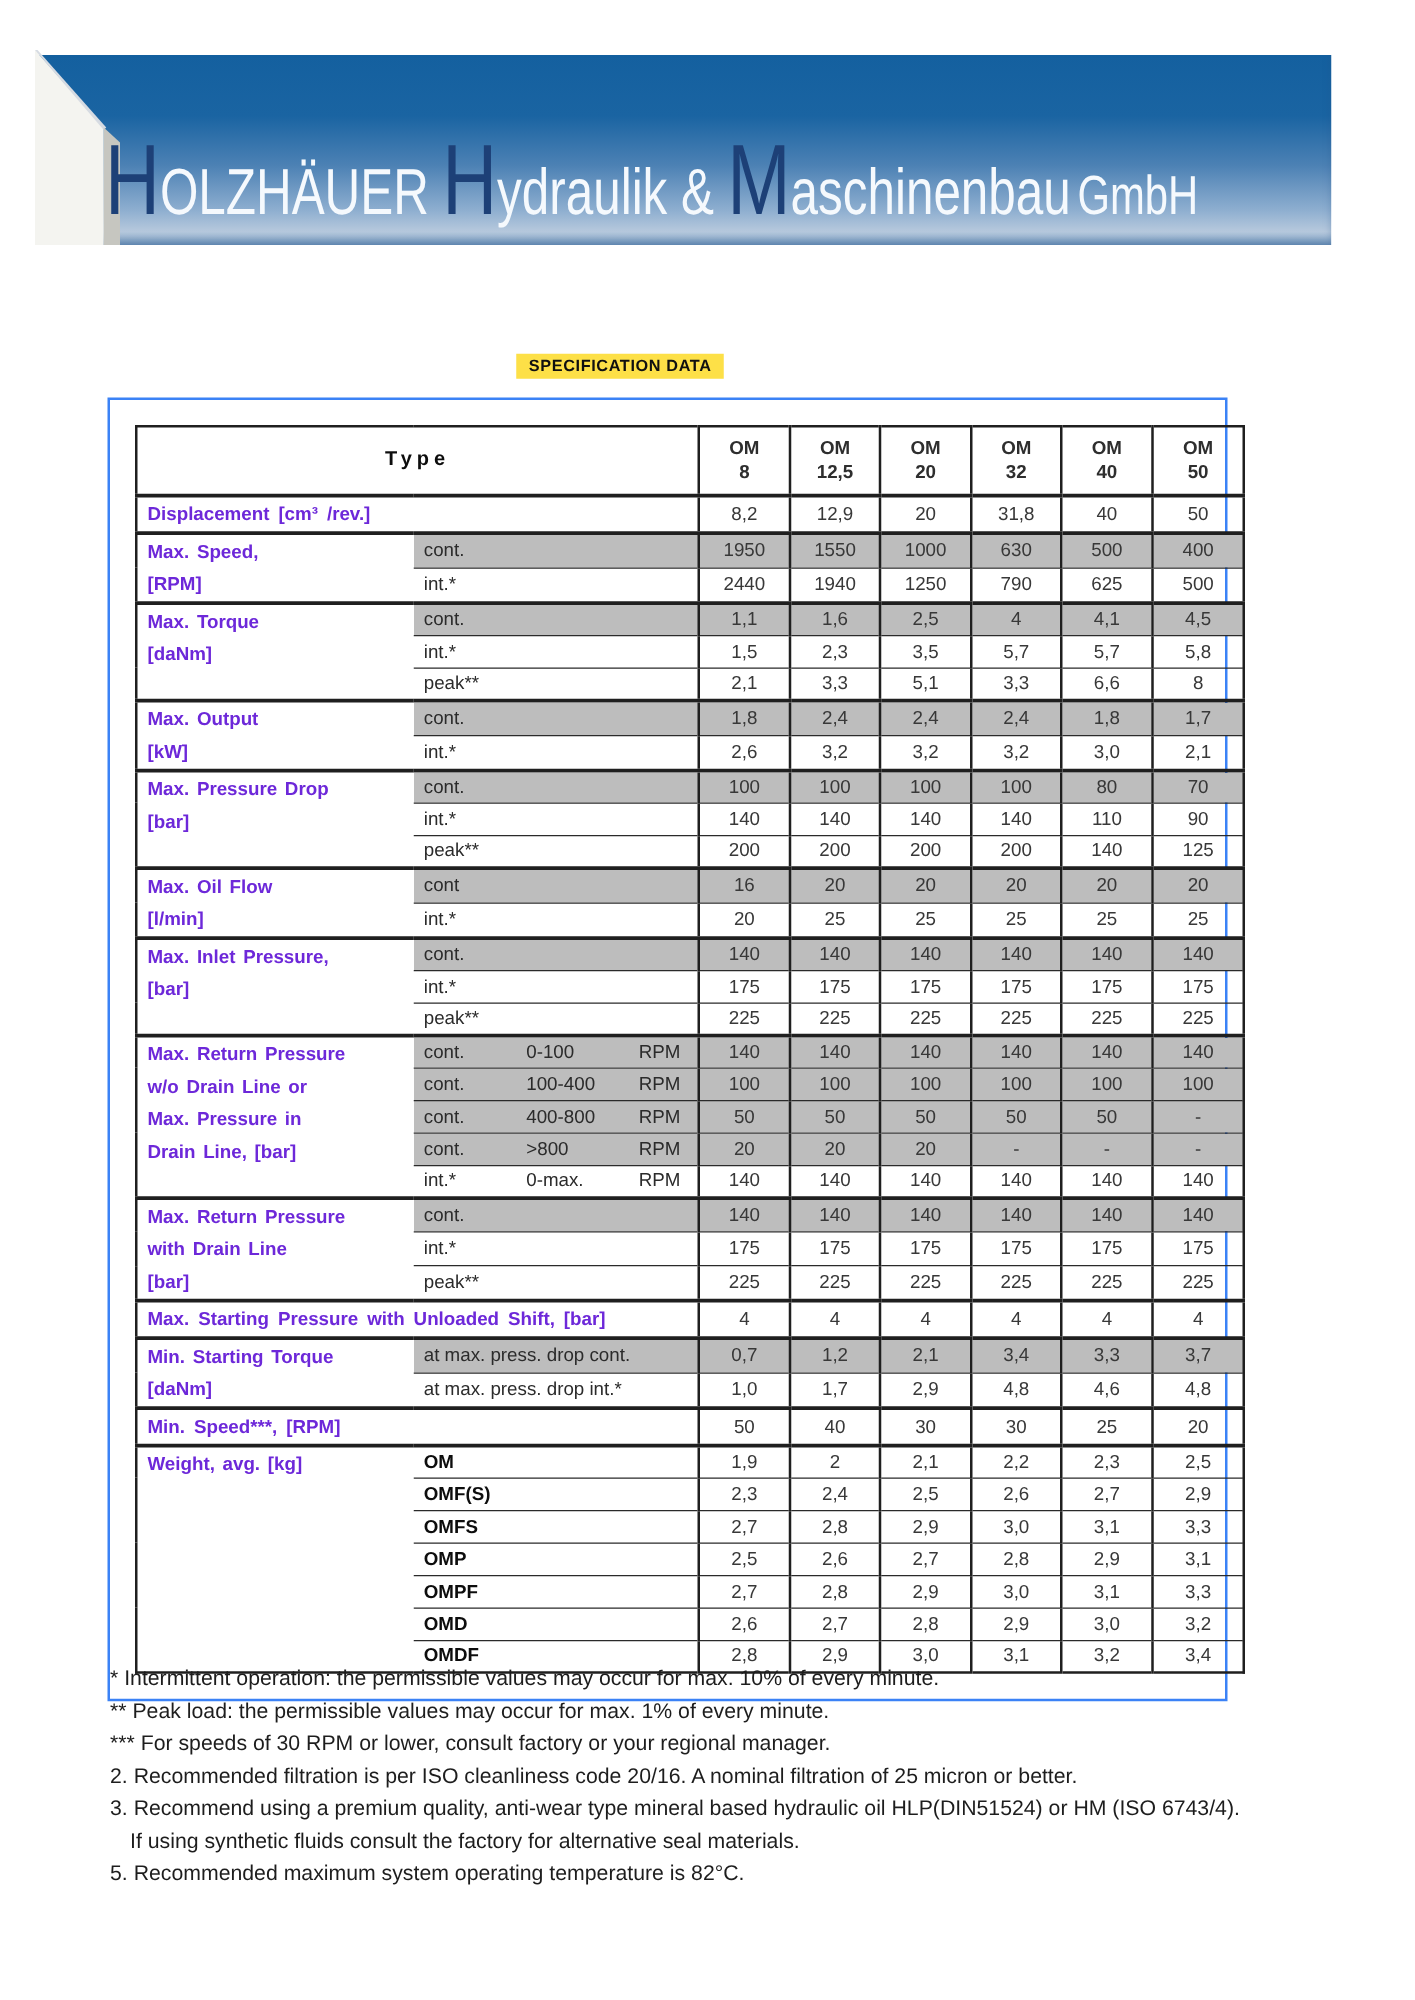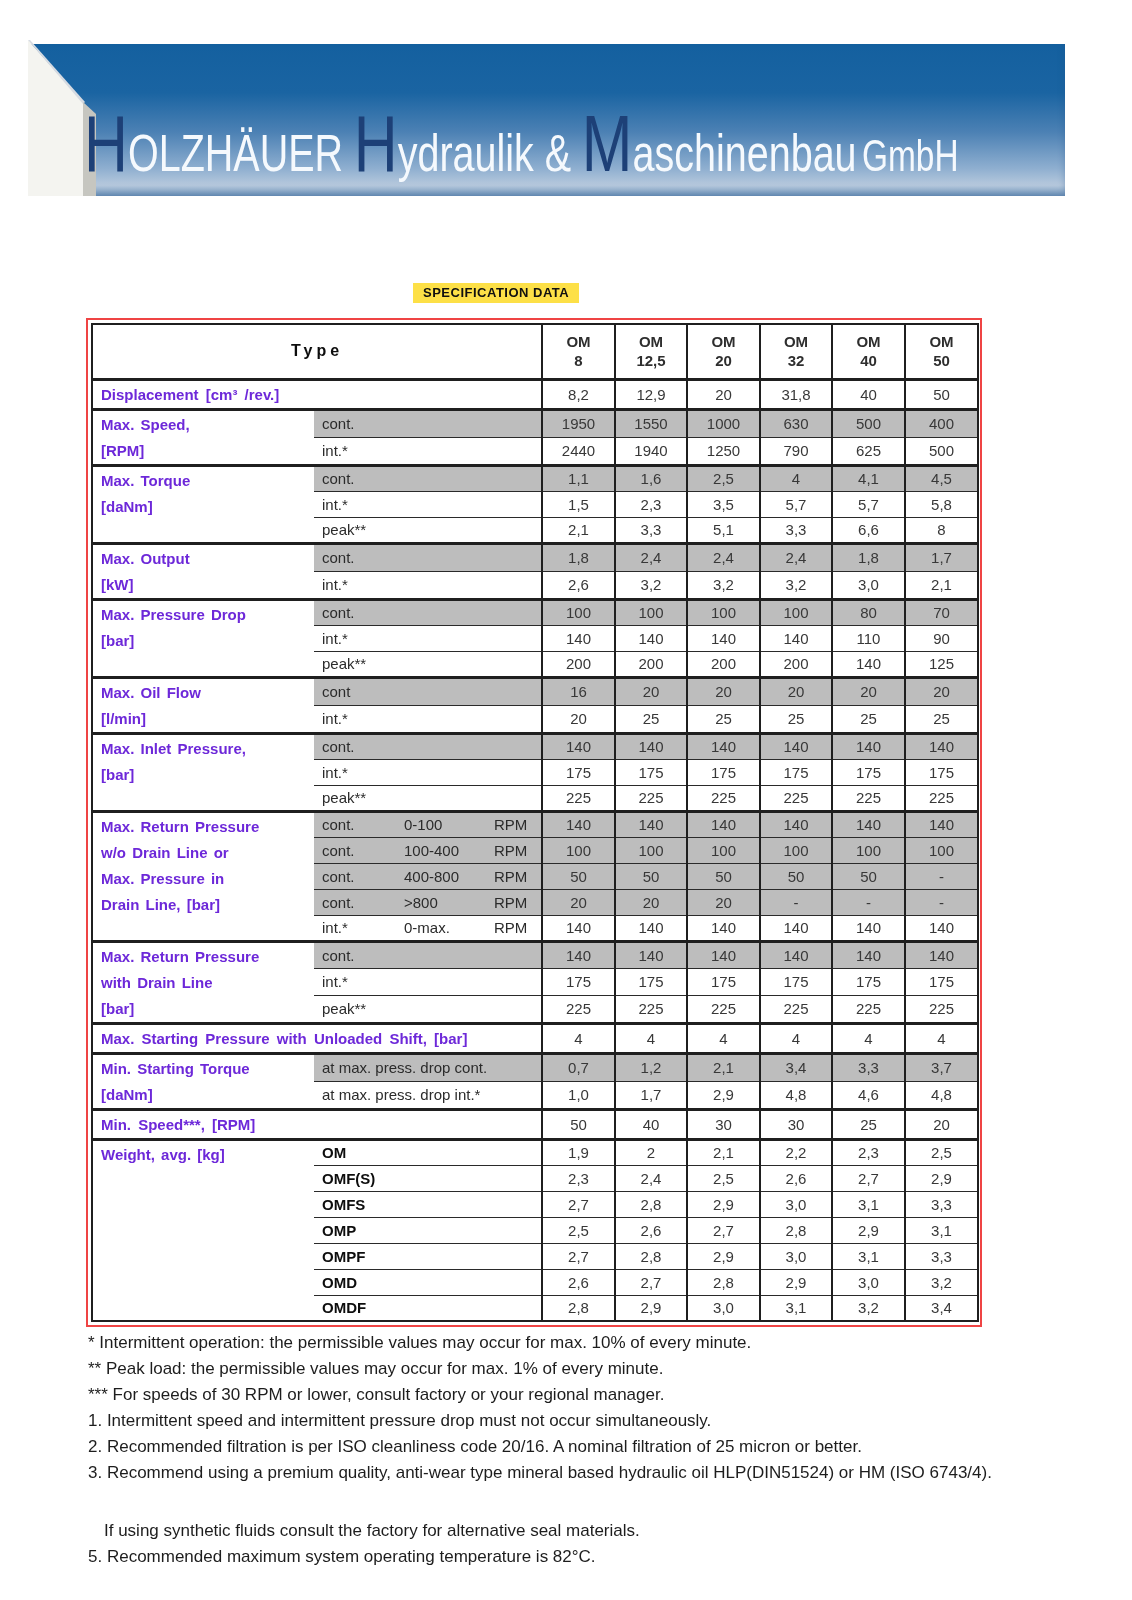--- a/index.html
+++ b/index.html
@@ -26,41 +26,41 @@
   
   .spec-title {
     position:absolute; top:283px; left:413px;
     background:#fde047; color:#101010;
     font-size:13px; font-weight:bold; letter-spacing:.5px;
     padding:2px 10px 3px;
   }
   
   .table-frame {
     position:absolute; left:86px; top:318px; width:896px;
-    border:2px solid #ef4444; padding:3px; background:#fff;
+    border:2px solid #3b82f6; padding:20px; background:#fff;
   }
   table { width:100%; border-collapse:collapse; table-layout:fixed; border:2px solid #1f1f1f; }
   th, td { font-size:15px; overflow:hidden; white-space:nowrap; }
   thead th { height:55px; border-bottom:3px solid #1f1f1f; vertical-align:middle; }
   .type-th { font-weight:bold; font-size:16px; letter-spacing:4px; color:#0d0d0d; text-align:center; }
   th.v { border-left:2px solid #1f1f1f; font-weight:bold; color:#2e2e2e; line-height:1.3; text-align:center; }
   tbody td { height:26px; border-top:1px solid #2a2a2a; }
   tr.group-start td { border-top:3px solid #1f1f1f; }
   td.label { font-weight:bold; color:#6d28d9; vertical-align:top; padding:1px 2px 0 8px; word-spacing:2px; }
   td.label div { line-height:26px; }
   td.label.full div { word-spacing:3px; }
   td.sub { padding-left:8px; color:#2b2b2b; vertical-align:middle; }
   td.sub.bold { font-weight:bold; color:#0d0d0d; }
   td.sub.multi .p0 { display:inline-block; width:82px; }
   td.sub.multi .p1 { display:inline-block; width:90px; }
   td.val { border-left:2px solid #1f1f1f; text-align:center; color:#383838; vertical-align:middle; }
   .shaded { background:#bdbdbd; }
   
   .footnotes { position:absolute; left:88px; top:1330px; width:1010px; font-size:17px; line-height:26px; color:#1d1d1d; }
-  .fline.ind { padding-left:16px;margin-top:32px; }
+  .fline.ind { padding-left:16px; }
 </style>
 </head>
 <body>
 
 <div>
 
   <div class="banner">
     <svg class="house" width="80" height="164" viewBox="0 0 80 164">
       <polygon points="8,8 63,70 63,164 8,164" fill="#f4f4f0"></polygon>
       <polygon points="8,8 10,8 65,70 63,72" fill="#d6dbe2"></polygon>
@@ -477,20 +477,19 @@
             <td class="val">3,4</td>
           </tr>
         </tbody>
     </table>
   </div>
 
   <div class="footnotes" id="footnotes">
       <div class="fline">* Intermittent operation: the permissible values may occur for max. 10% of every minute.</div>
       <div class="fline">** Peak load: the permissible values may occur for max. 1% of every minute.</div>
       <div class="fline">*** For speeds of 30 RPM or lower, consult factory or your regional manager.</div>
-      <div class="fline">1. Intermittent speed and intermittent pressure drop must not occur simultaneously.</div>
       <div class="fline">2. Recommended filtration is per ISO cleanliness code 20/16. A nominal filtration of 25 micron or better.</div>
       <div class="fline">3. Recommend using a premium quality, anti-wear type mineral based hydraulic oil HLP(DIN51524) or HM (ISO 6743/4).</div>
       <div class="fline ind">If using synthetic fluids consult the factory for alternative seal materials.</div>
       <div class="fline">5. Recommended maximum system operating temperature is 82°C.</div>
     </div>
 
 </div>
 
 </body></html>

